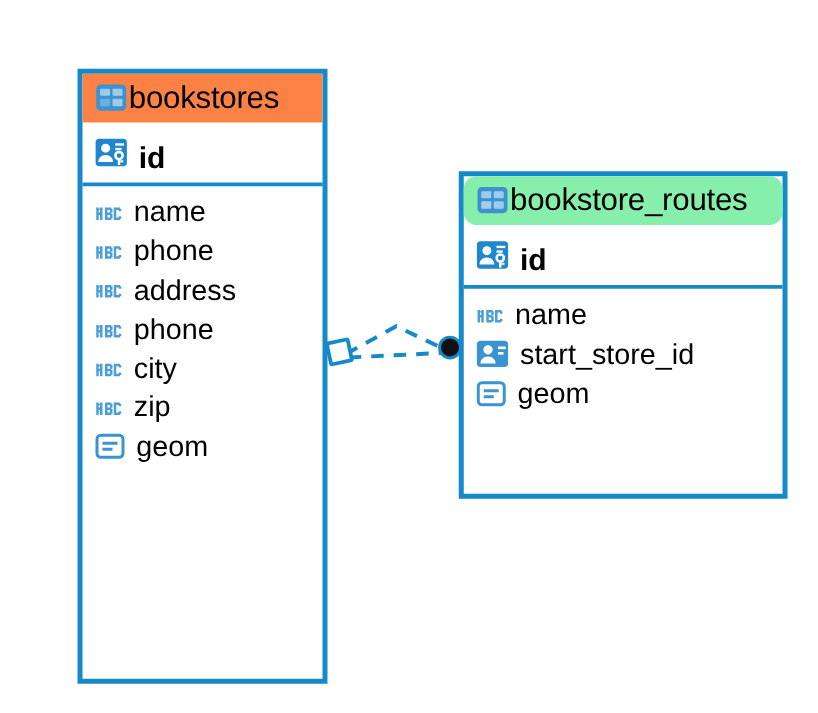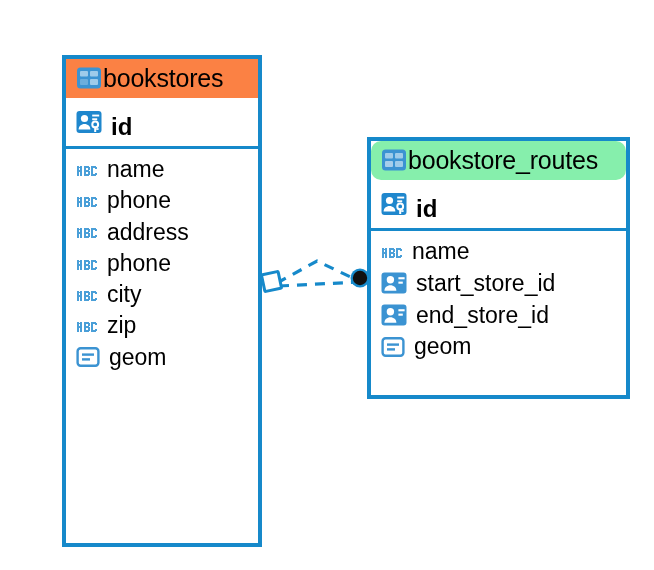--- a/index.html
+++ b/index.html
@@ -283,32 +283,20 @@
             <rect x="0.5" y="2.5" width="25" height="21" rx="3" fill="#3b93d2"></rect>
             <circle cx="9.4" cy="9.8" r="3.7" fill="#ffffff"></circle>
             <path d="M3.4 20.8c0-3.4 2.7-5.6 6-5.6s6 2.2 6 5.6z" fill="#ffffff"></path>
             <rect x="17.4" y="7.2" width="6.2" height="2.1" fill="#ffffff"></rect>
             <rect x="17.4" y="11.6" width="4.4" height="2.1" fill="#ffffff"></rect>
           </svg>
         </span>
         <span class="field-label">start_store_id</span>
       </div>
 
-      <div class="field-row">
-        <span class="icon sz26">
-          <svg viewBox="0 0 26 26" width="26" height="26">
-            <rect x="0.5" y="2.5" width="25" height="21" rx="3" fill="#3b93d2"></rect>
-            <circle cx="9.4" cy="9.8" r="3.7" fill="#ffffff"></circle>
-            <path d="M3.4 20.8c0-3.4 2.7-5.6 6-5.6s6 2.2 6 5.6z" fill="#ffffff"></path>
-            <rect x="17.4" y="7.2" width="6.2" height="2.1" fill="#ffffff"></rect>
-            <rect x="17.4" y="11.6" width="4.4" height="2.1" fill="#ffffff"></rect>
-          </svg>
-        </span>
-        <span class="field-label">end_store_id</span>
-      </div>
 
       <div class="field-row">
         <span class="icon sz24">
           <svg viewBox="0 0 24 24" width="24" height="24">
             <rect x="1.6" y="3.2" width="20.8" height="17.6" rx="3" fill="none" stroke="#3b93d2" stroke-width="2.4"></rect>
             <rect x="6" y="8.4" width="12" height="2.4" fill="#3b93d2"></rect>
             <rect x="6" y="13.2" width="8" height="2.4" fill="#3b93d2"></rect>
           </svg>
         </span>
         <span class="field-label">geom</span>

